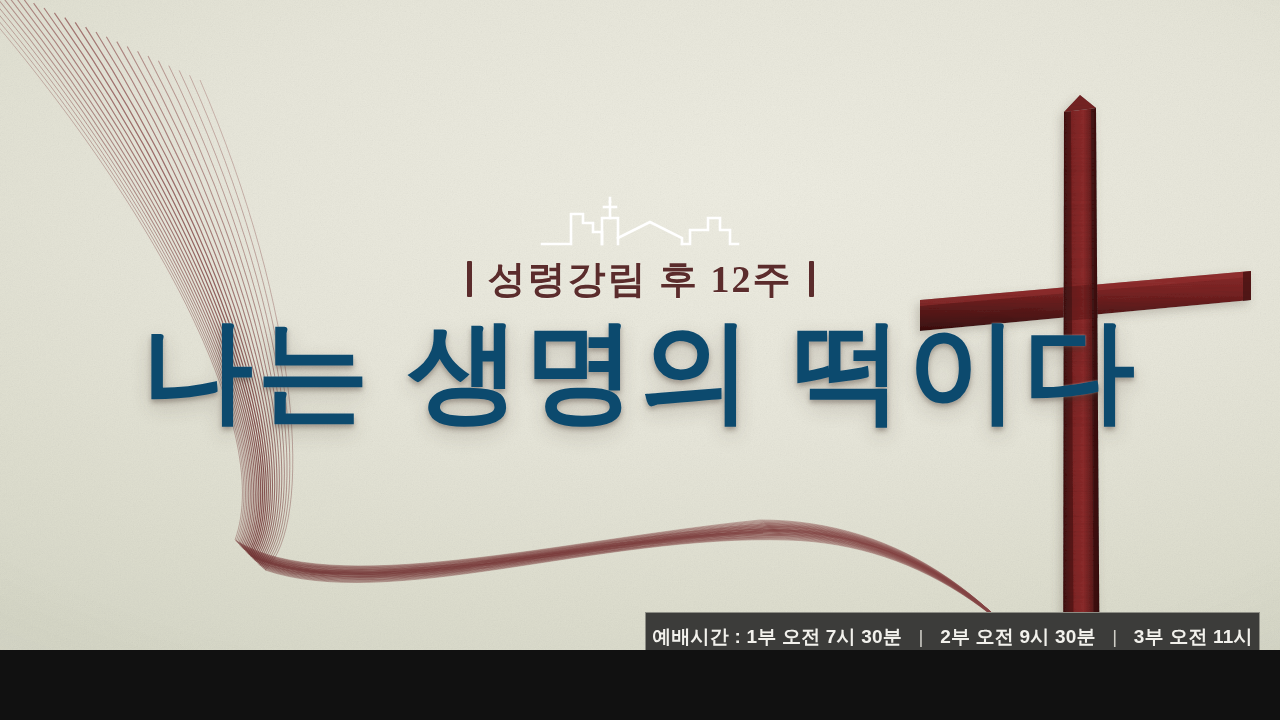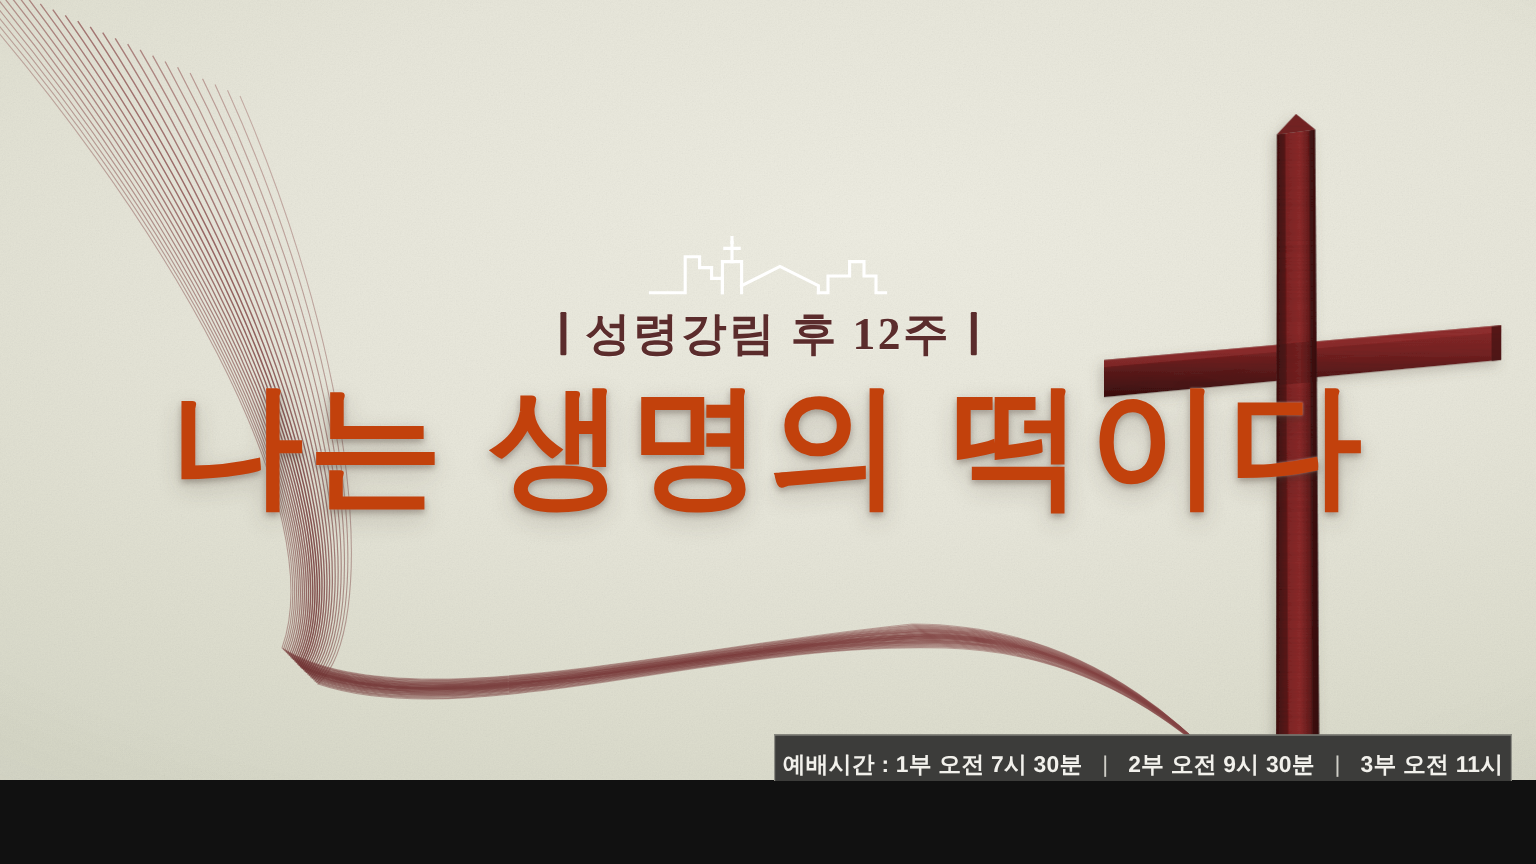--- a/index.html
+++ b/index.html
@@ -90,21 +90,21 @@
     vertical-align: -5px;
     margin: 0 16px;
     border-radius: 1px;
   }
   .title {
     margin-top: 14px;
     font-family: "Liberation Sans", "DejaVu Sans", sans-serif;
     font-weight: 700;
     font-size: 112px;
     line-height: 1.05;
-    color: #c2410c;
+    color: #0c4a6e;
     letter-spacing: 4px;
     white-space: nowrap;
     text-shadow:
       0 3px 5px rgba(70,55,45,.40),
       0 8px 20px rgba(70,55,45,.22),
       0 0 2px rgba(255,255,255,.6);
   }
 
   
   .banner {

